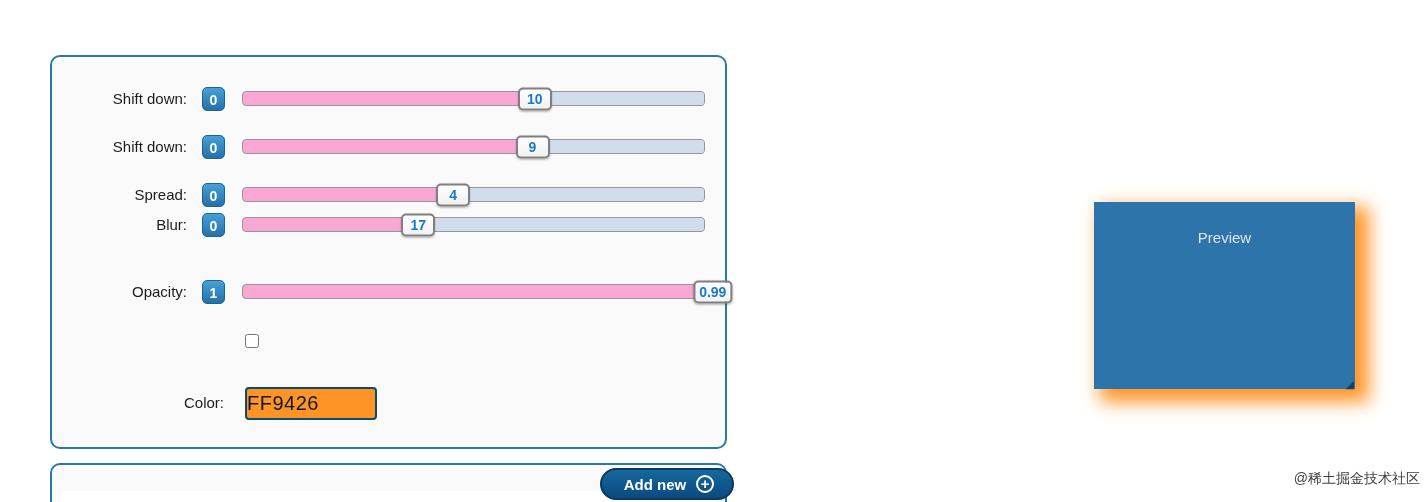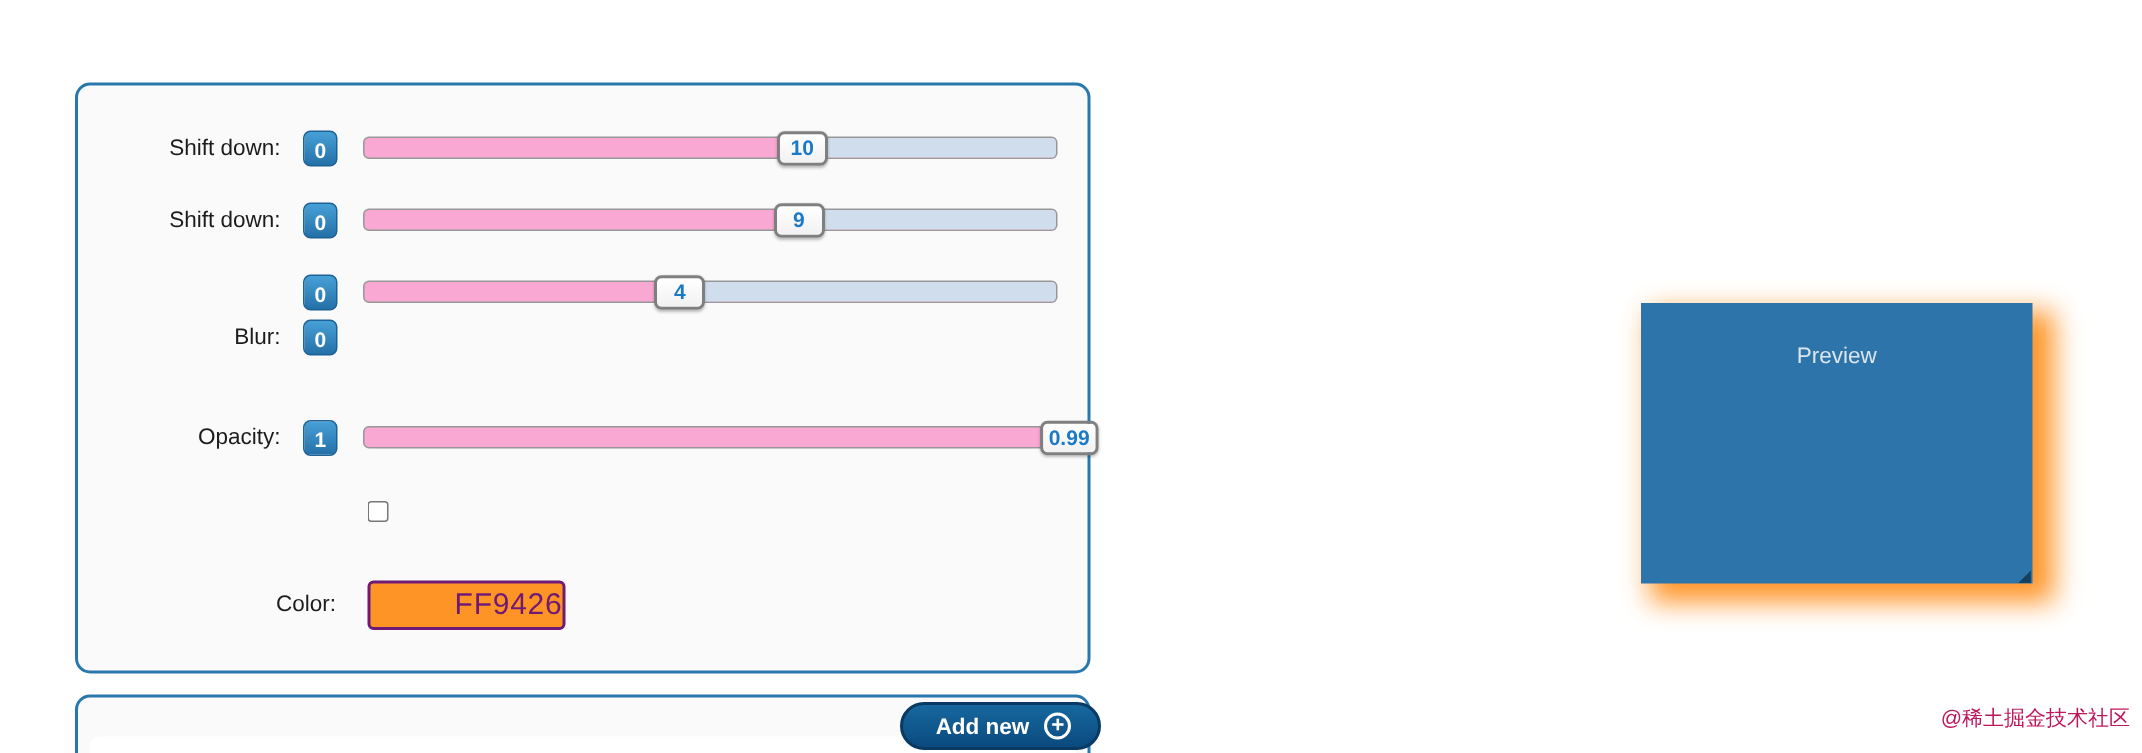--- a/index.html
+++ b/index.html
@@ -62,23 +62,23 @@
     display:flex;align-items:center;justify-content:center;
     padding:0 4px;box-shadow:0 1px 2px rgba(0,0,0,.25);
     cursor:pointer;white-space:nowrap;
   }
 
   #inset-checkbox{
     position:absolute;left:193px;top:5px;width:14px;height:14px;margin:0;
   }
   #color-swatch{
     position:absolute;left:193px;top:-4px;width:132px;height:33px;
-    background:#ff9426;border:2px solid #701a75;border-radius:4px;
-    color:#701a75;font-size:20px;
-    display:flex;align-items:center;justify-content:flex-end;
+    background:#ff9426;border:2px solid #0c4a6e;border-radius:4px;
+    color:#0f172a;font-size:20px;
+    display:flex;align-items:center;justify-content:flex-start;
     box-sizing:border-box;cursor:pointer;letter-spacing:.5px;
   }
 
   
   #add-new-button{
     position:absolute;left:600px;top:468px;height:32px;min-width:134px;
     border-radius:17px;
     background:linear-gradient(#16689f,#0b4a7e);
     border:2px solid #093a63;
     color:#fff;font-size:15px;font-weight:bold;
@@ -105,21 +105,21 @@
   }
   #preview-resize-grip{
     position:absolute;right:1px;bottom:-1px;
     font-size:11px;color:#16415f;line-height:1;
     cursor:se-resize;
   }
 
   
   #watermark{
     position:absolute;right:8px;top:470px;
-    font-size:14px;color:#be185d;
+    font-size:14px;color:#404040;
   }
 </style>
 </head>
 <body>
 
 <div id="stage">
 
   <div id="controls-panel" class="panel">
 
     <div class="srow" style="top:30px">
@@ -138,32 +138,39 @@
       <div class="badge">0</div>
       <div class="track">
         <div class="fill" style="left:62.8%"></div>
         <div class="handle" style="left:62.8%">
           <span>9</span>
         </div>
       </div>
     </div>
 
     <div class="srow" style="top:126px">
+      <div class="lbl">Spread:</div>
       <div class="badge">0</div>
       <div class="track">
         <div class="fill" style="left:45.6%"></div>
         <div class="handle" style="left:45.6%">
           <span>4</span>
         </div>
       </div>
     </div>
 
     <div class="srow" style="top:156px">
       <div class="lbl">Blur:</div>
       <div class="badge">0</div>
+      <div class="track">
+        <div class="fill" style="left:38%"></div>
+        <div class="handle" style="left:38%">
+          <span>17</span>
+        </div>
+      </div>
     </div>
 
     <div class="srow" style="top:223px">
       <div class="lbl">Opacity:</div>
       <div class="badge">1</div>
       <div class="track">
         <div class="fill" style="left:100%"></div>
         <div class="handle" style="left:101.9%">
           <span>0.99</span>
         </div>

